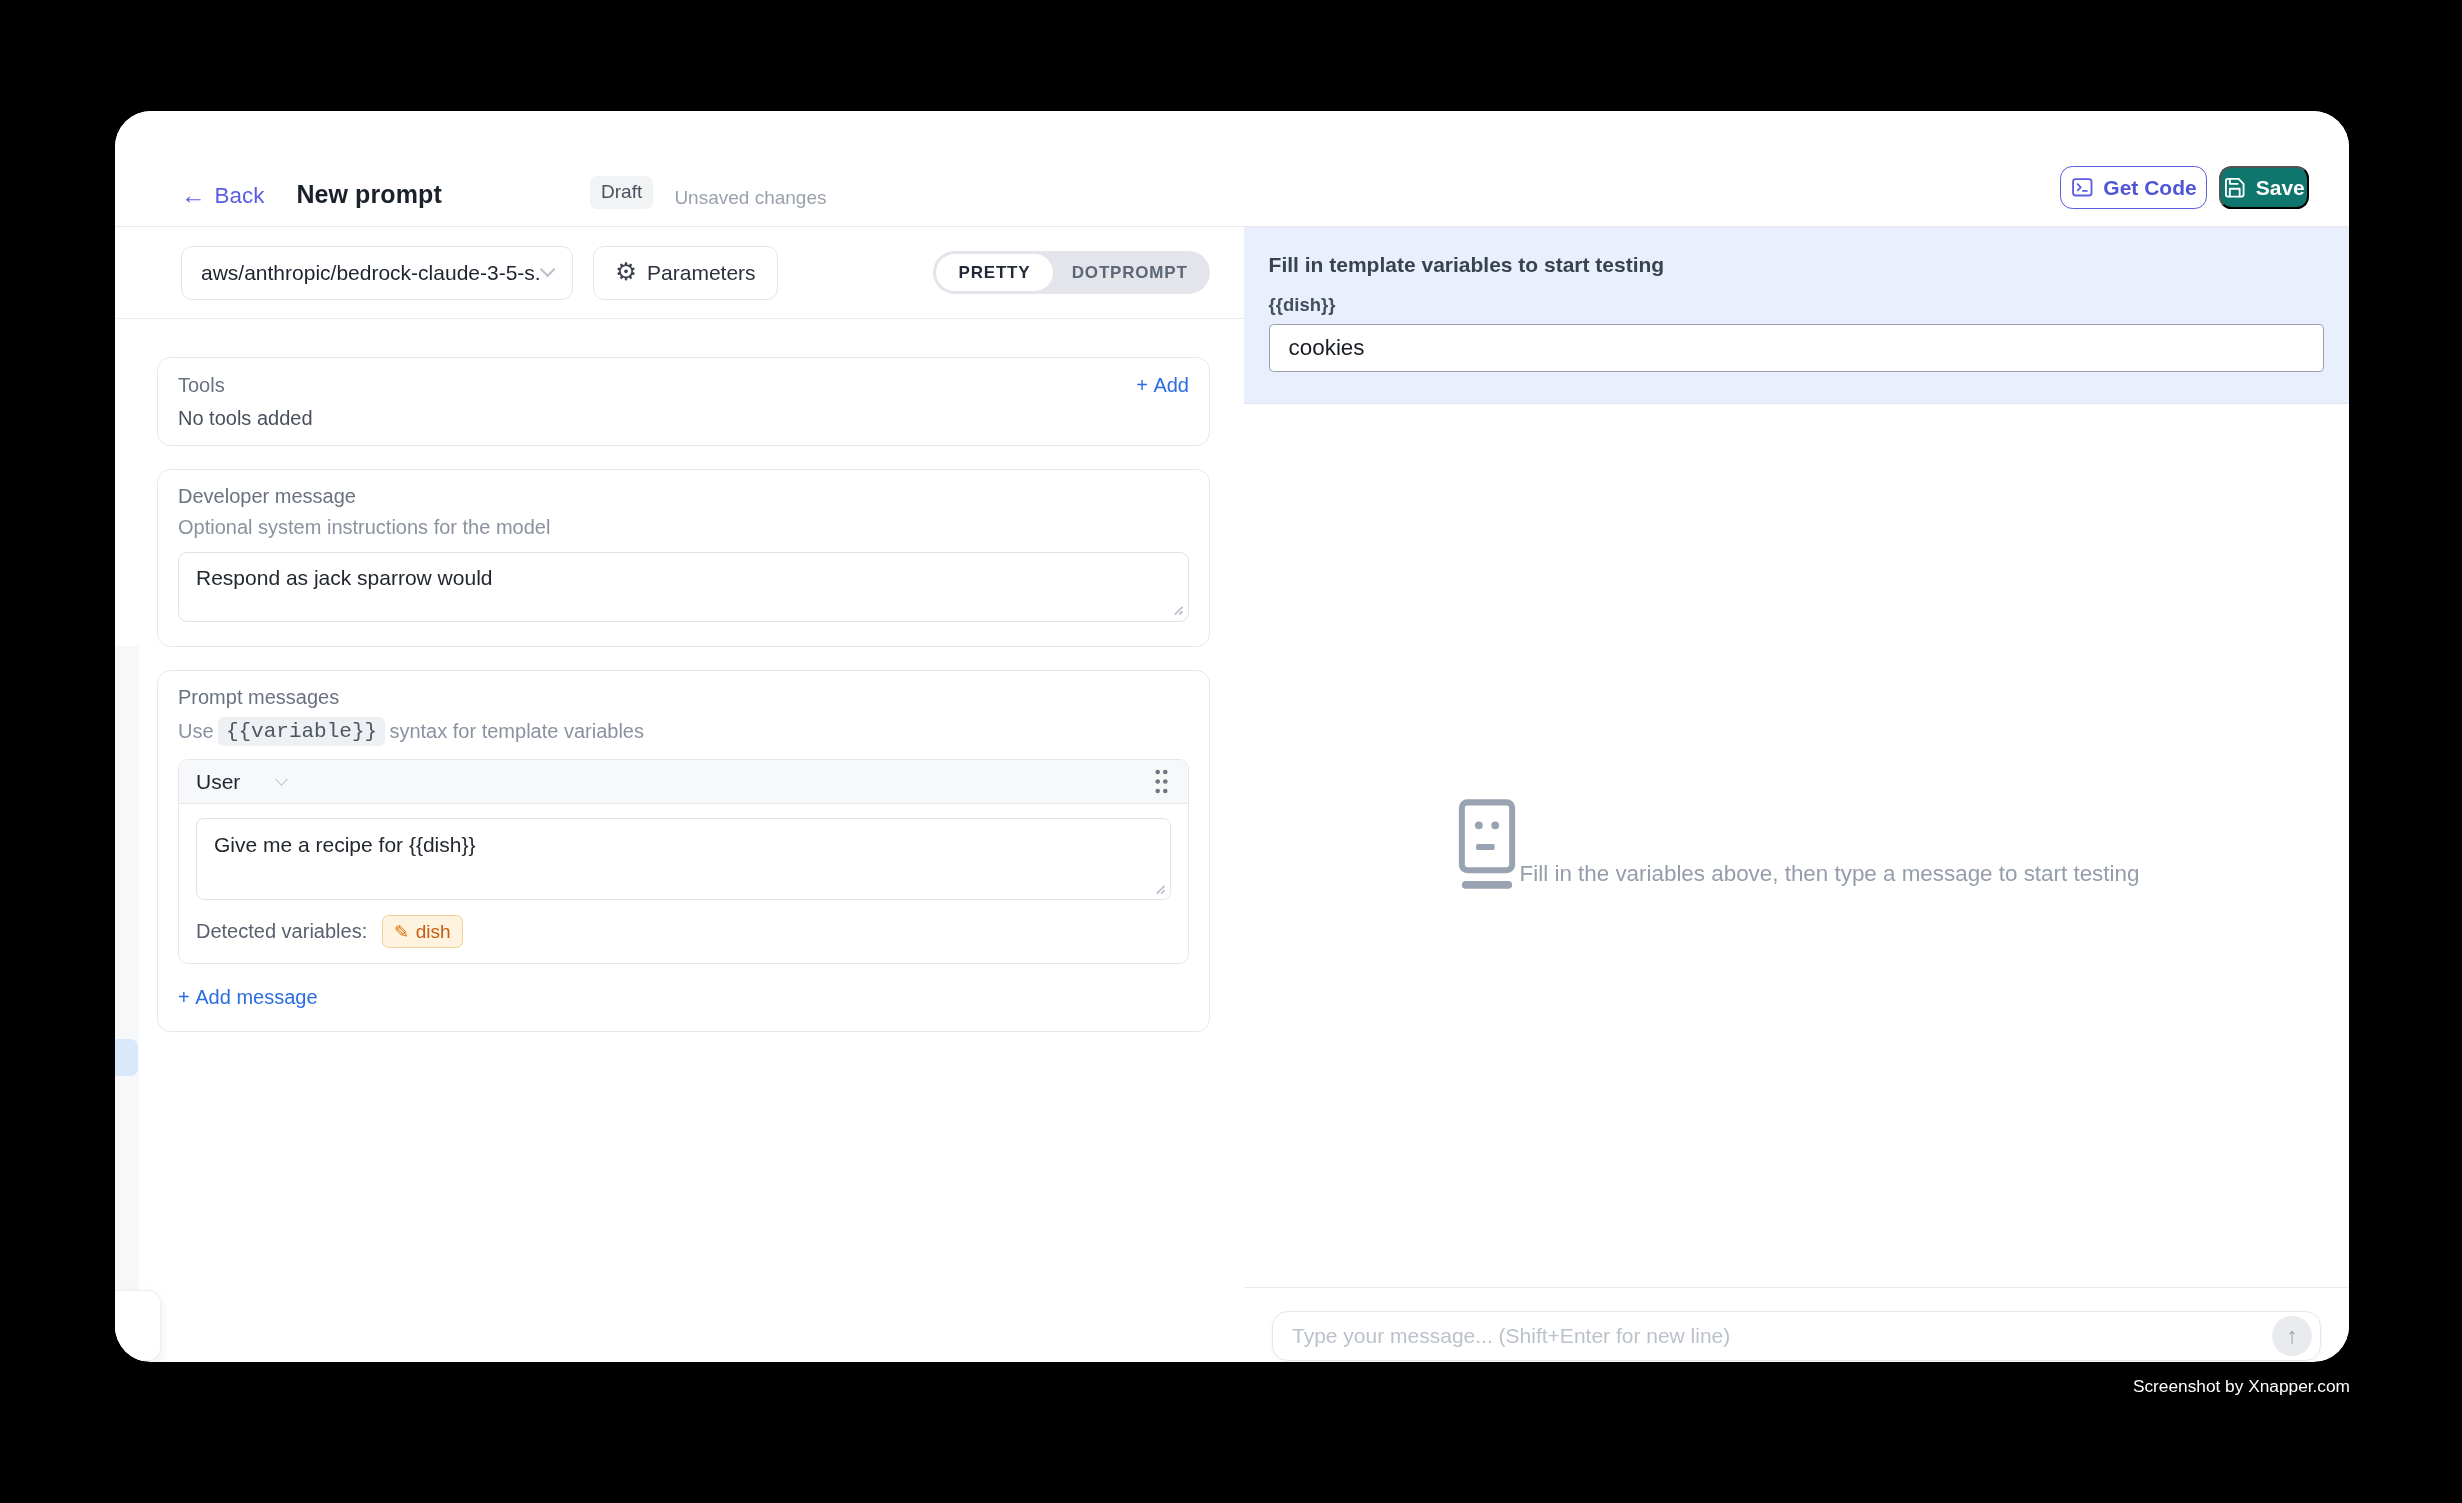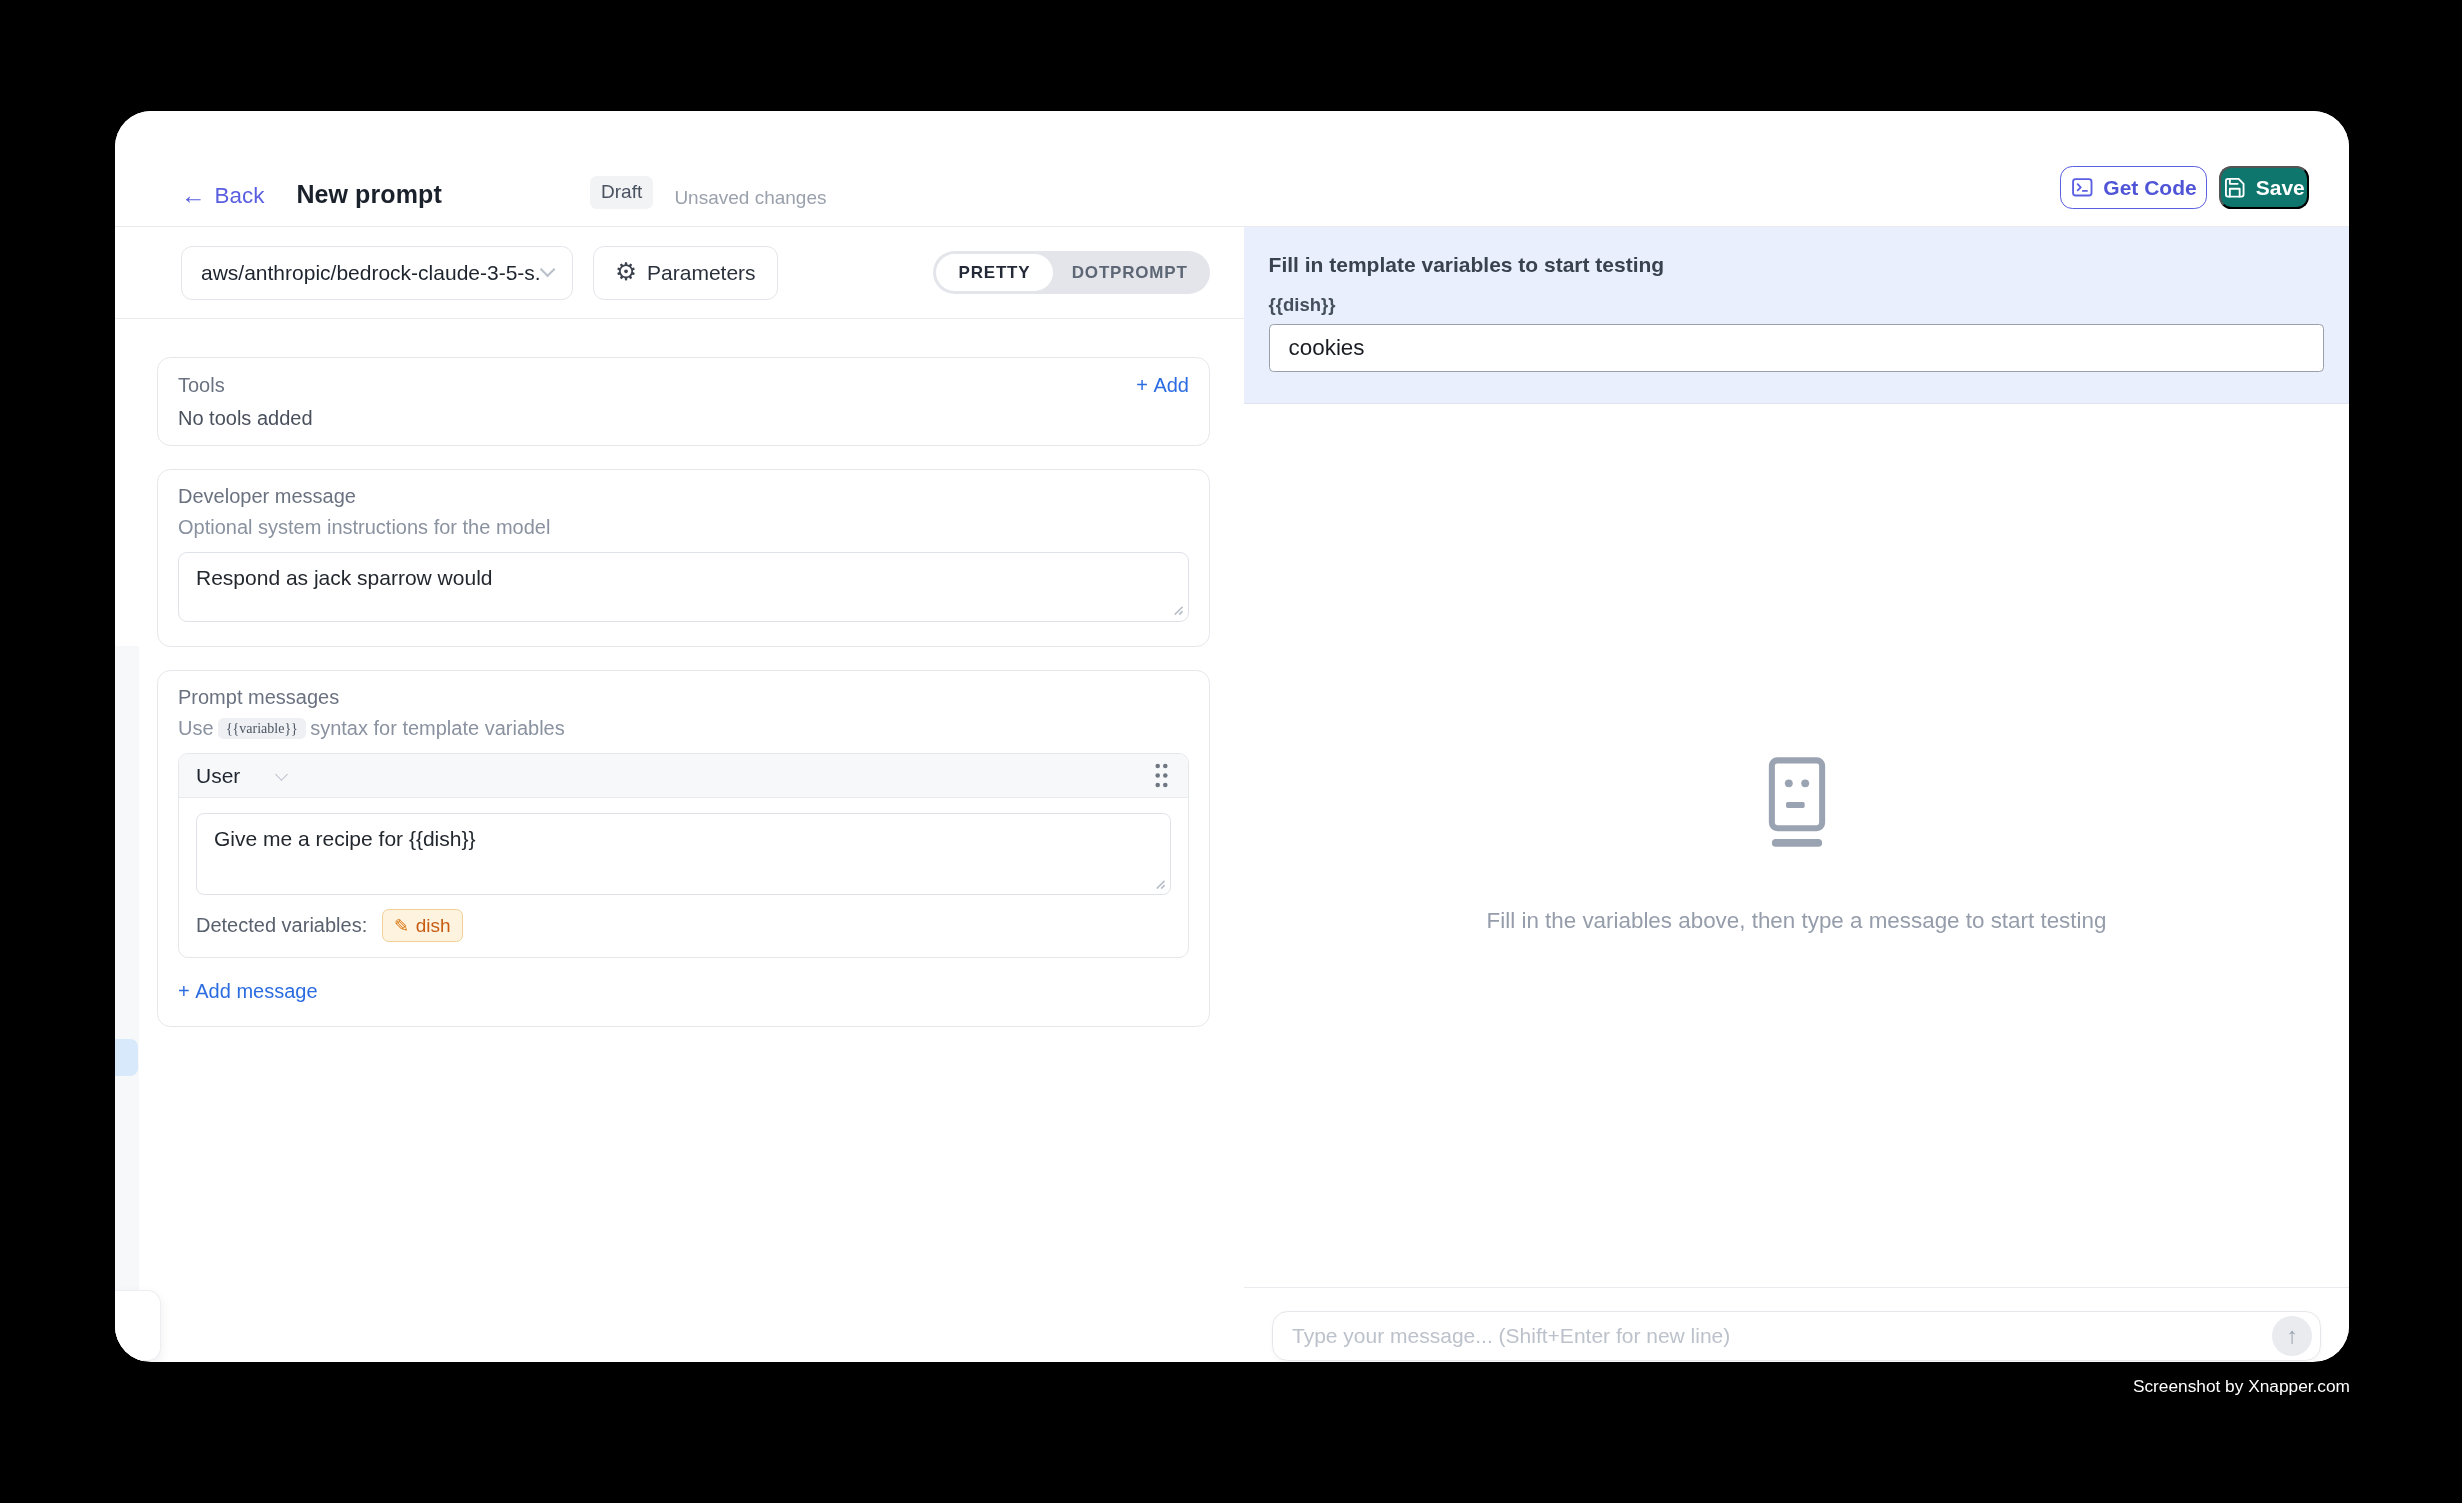--- a/index.html
+++ b/index.html
@@ -61,21 +61,21 @@
   .link { color:#2b6ce0; font-size:20px; font-weight:500; cursor:pointer; display:inline-flex; gap:5.6px; align-items:center; }
   .tools-empty { font-size:20px; color:#49505c; margin-top:10px; }
   .card-sub { font-size:20px; color:#8a92a0; margin-top:7.8px; }
   .ta-wrap { position:relative; margin-top:12.3px; }
   textarea {
     width:100%; border:1.1px solid #dfe2e7; border-radius:9px; resize:none; outline:none;
     font-family:"Liberation Sans", sans-serif; font-size:21px; color:#23282f; padding:13.4px 17px; display:block;
   }
   .grip { position:absolute; right:5.6px; bottom:5.6px; }
 
-  .code-chip { font-family:Liberation Serif, serif; font-size:14px; color:#4d5663; background:#eef0f3; border-radius:5.6px; padding:2.8px 7.8px; margin:0 4.5px; }
+  .code-chip { font-family:Liberation Mono, monospace; font-size:21px; color:#4d5663; background:#eef0f3; border-radius:5.6px; padding:2.8px 7.8px; margin:0 4.5px; }
 
   .msg-block { border:1.1px solid #e5e7eb; border-radius:10px; margin-top:13.4px; overflow:hidden; }
   .role-bar { height:44px; background:#f7f8fa; border-bottom:1.1px solid #e8eaed; display:flex; align-items:center; padding:0 17px; }
   .role-name { font-size:21px; color:#1f2630; }
   .role-bar .chev { width:9px; height:9px; border-width:1.7px; margin-left:37px; margin-top:-3.4px; }
   .drag { margin-left:auto; cursor:grab; display:flex; }
   .msg-body { padding:2.2px 17px 14.6px; }
   .detected { display:flex; align-items:center; margin-top:14.6px; }
   .detected-label { font-size:20px; color:#59616e; }
   .var-chip {
@@ -93,21 +93,21 @@
 
   
   .vars { background:#e9effc; border-bottom:1.1px solid #dfe4f0; padding:26px 24.6px 31px; }
   .vars-heading { font-size:21px; font-weight:700; color:#39434f; }
   .var-label { font-size:18.5px; font-weight:600; color:#454f5e; margin-top:17px; }
   .var-input {
     width:100%; height:48px; margin-top:7.8px; border:1.1px solid #99a0ab; border-radius:4.5px;
     font-size:22.4px; color:#191d23; padding:9px 19px; outline:none; background:#fff;
     font-family:"Liberation Sans", sans-serif;
   }
-  .chat { flex:1; display:flex; flex-direction:column; align-items:center; justify-content:center; }
+  .chat { flex:1; display:flex; flex-direction:row; align-items:center; justify-content:center; }
   .empty-text { margin-top:58px; font-size:22.4px; color:#959dab; }
   .chatbar { border-top:1.1px solid #e8eaed; padding:23.5px 28px 0; }
   .chat-input-wrap {
     position:relative; height:50px; border:1.1px solid #e4e6ea; border-radius:15.7px;
     box-shadow:0 1.1px 4.5px rgba(0,0,0,.04); display:flex; align-items:center;
   }
   .chat-input {
     border:none; outline:none; background:transparent; flex:1; font-size:21px; color:#333;
     padding:0 67px 0 19px; font-family:"Liberation Sans", sans-serif;
   }

